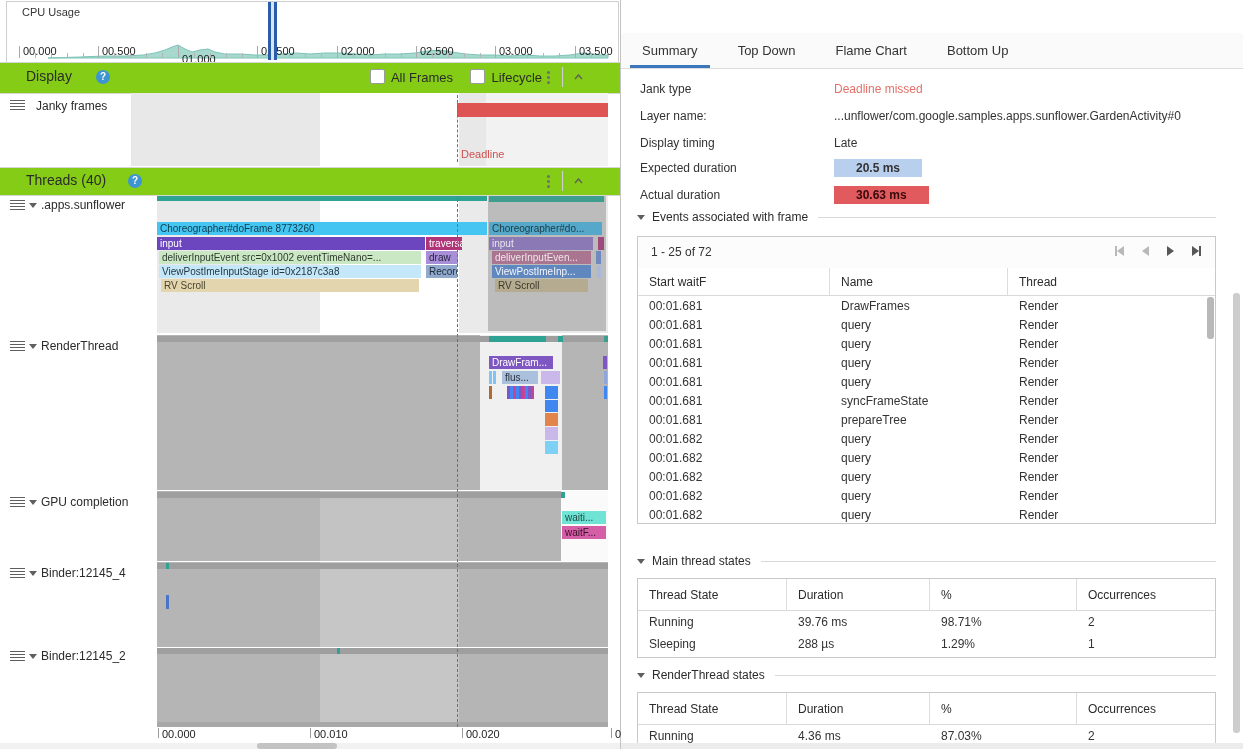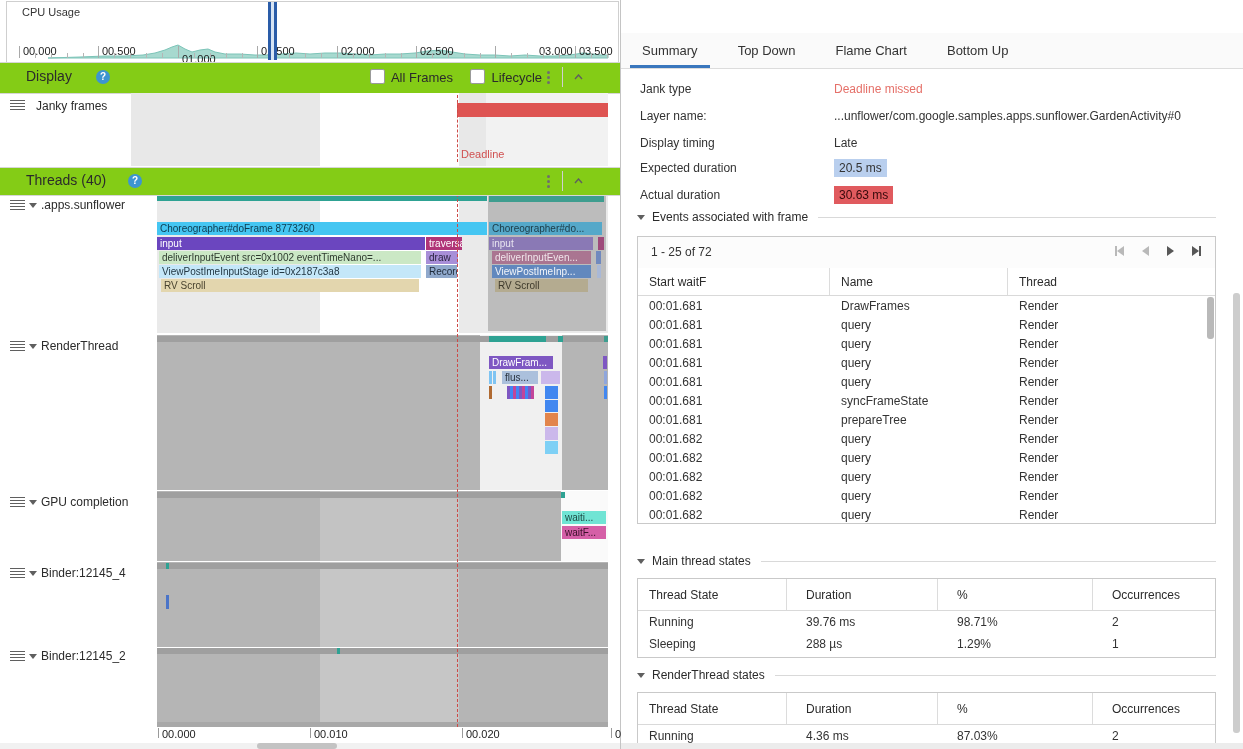--- a/index.html
+++ b/index.html
@@ -48,21 +48,21 @@
   #tabs-row{position:absolute;left:0;top:0;width:622px;height:33px;background:#fff;border-bottom:1px solid #d4d4d4;display:flex;align-items:center;}
   .tab{position:relative;height:33px;line-height:33px;padding:0 12px;font-size:13px;color:#333;white-space:nowrap;}
   .tab.active::after{content:"";position:absolute;left:4px;right:4px;bottom:0;height:3px;background:#3a77bd;}
   .tab .close-x{color:#777;margin-left:7px;font-size:13px;}
   #subtabs-row{position:absolute;left:0;top:33px;width:622px;height:35px;background:#fafafa;border-bottom:1px solid #dcdcdc;display:flex;align-items:center;}
   .subtab{position:relative;height:35px;line-height:35px;padding:0 14px;font-size:13px;color:#333;white-space:nowrap;}
   .subtab.active::after{content:"";position:absolute;left:2px;right:2px;bottom:0;height:3px;background:#3a77bd;}
 
   .fld-row{position:absolute;left:19px;height:20px;line-height:20px;font-size:12px;white-space:nowrap;}
   .fld-val{position:absolute;left:194px;top:0;line-height:20px;}
-  .badge{display:inline-block;padding:1px 5px;line-height:16px;}
+  .badge{display:inline-block;padding:1px 22px;line-height:16px;font-weight:bold;}
   .badge.blue{background:#b9cfee;color:#333;}
   .badge.red{background:#e05a5e;color:#36090b;}
   .red-text{color:#e57069;}
 
   .sect-head{position:absolute;left:16px;height:18px;display:flex;align-items:center;white-space:nowrap;}
   .sect-tri{width:0;height:0;border-left:4px solid transparent;border-right:4px solid transparent;border-top:5px solid #5f5f5f;margin-right:7px;}
   .sect-title{font-size:12px;color:#2b2b2b;margin-right:10px;}
   .sect-rule{height:1px;background:#d9d9d9;}
 
   .card{position:absolute;left:16px;width:579px;border:1px solid #c9c9c9;background:#fff;box-sizing:border-box;}
@@ -75,21 +75,21 @@
   .pg-bar{width:2px;height:10px;background:#575757;}
   .pg-btn.disabled .tri-l{border-right-color:#b9b9b9;}
   .pg-btn.disabled .pg-bar{background:#b9b9b9;}
 
   .tbl-head{position:absolute;left:0;right:0;display:grid;box-sizing:border-box;border-bottom:1px solid #d9d9d9;background:#fff;}
   .tbl-head .th{padding-left:11px;font-size:12px;color:#2b2b2b;display:flex;align-items:center;border-right:1px solid #dcdcdc;overflow:hidden;white-space:nowrap;}
   .tbl-head .th:last-child{border-right:none;}
   .tbl-body .tr{display:grid;}
   .tbl-body .td{padding-left:11px;font-size:12px;color:#333;display:flex;align-items:center;overflow:hidden;white-space:nowrap;}
   .ev-grid{grid-template-columns:192px 178px 200px;}
-  .st-grid{grid-template-columns:149px 143px 147px 1fr;gap:8px;}
+  .st-grid{grid-template-columns:149px 143px 147px 1fr;}
 
   .vscroll{position:absolute;background:#cdcdcd;border-radius:3px;}
 </style>
 </head>
 <body>
 
 <div id="root">
 
   <div id="left-panel">
 
@@ -130,21 +130,21 @@
           <div style="position: absolute; left: 368.8px; top: 53px; width: 1px; height: 5px; background: rgb(181, 181, 181);"></div>
           <div style="position: absolute; left: 384.7px; top: 53px; width: 1px; height: 5px; background: rgb(181, 181, 181);"></div>
           <div style="position: absolute; left: 400.6px; top: 53px; width: 1px; height: 5px; background: rgb(181, 181, 181);"></div>
           <div style="position: absolute; left: 416px; top: 46px; width: 1px; height: 12px; background: rgb(169, 169, 169);"></div>
           <div class="cpu-lab" style="left: 420px;">02.500</div>
           <div style="position: absolute; left: 431.9px; top: 53px; width: 1px; height: 5px; background: rgb(181, 181, 181);"></div>
           <div style="position: absolute; left: 447.8px; top: 53px; width: 1px; height: 5px; background: rgb(181, 181, 181);"></div>
           <div style="position: absolute; left: 463.7px; top: 53px; width: 1px; height: 5px; background: rgb(181, 181, 181);"></div>
           <div style="position: absolute; left: 479.6px; top: 53px; width: 1px; height: 5px; background: rgb(181, 181, 181);"></div>
           <div style="position: absolute; left: 495px; top: 46px; width: 1px; height: 12px; background: rgb(169, 169, 169);"></div>
-          <div class="cpu-lab" style="left: 499px; margin-left: 40px;">03.000</div>
+          <div class="cpu-lab" style="left: 499px;">03.000</div>
           <div style="position: absolute; left: 510.9px; top: 53px; width: 1px; height: 5px; background: rgb(181, 181, 181);"></div>
           <div style="position: absolute; left: 526.8px; top: 53px; width: 1px; height: 5px; background: rgb(181, 181, 181);"></div>
           <div style="position: absolute; left: 542.7px; top: 53px; width: 1px; height: 5px; background: rgb(181, 181, 181);"></div>
           <div style="position: absolute; left: 558.6px; top: 53px; width: 1px; height: 5px; background: rgb(181, 181, 181);"></div>
           <div style="position: absolute; left: 575px; top: 46px; width: 1px; height: 12px; background: rgb(169, 169, 169);"></div>
           <div class="cpu-lab" style="left: 579px;">03.500</div>
           <div style="position: absolute; left: 590.9px; top: 53px; width: 1px; height: 5px; background: rgb(181, 181, 181);"></div>
           <div style="position: absolute; left: 606.8px; top: 53px; width: 1px; height: 5px; background: rgb(181, 181, 181);"></div>
         </div>
       <div id="cpu-selection">

